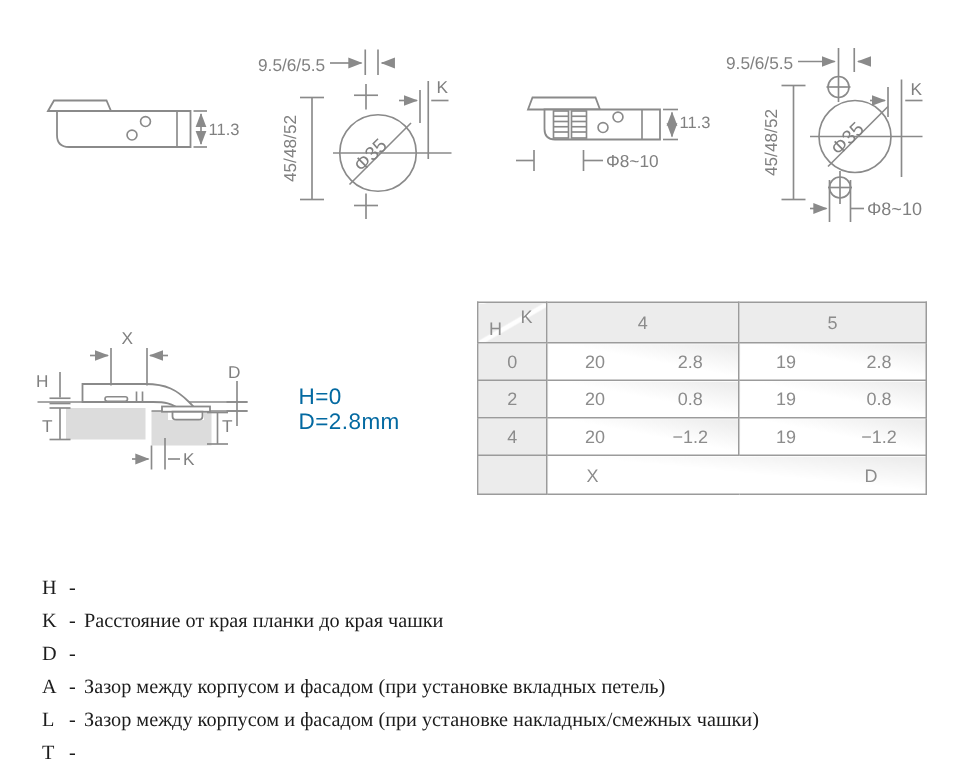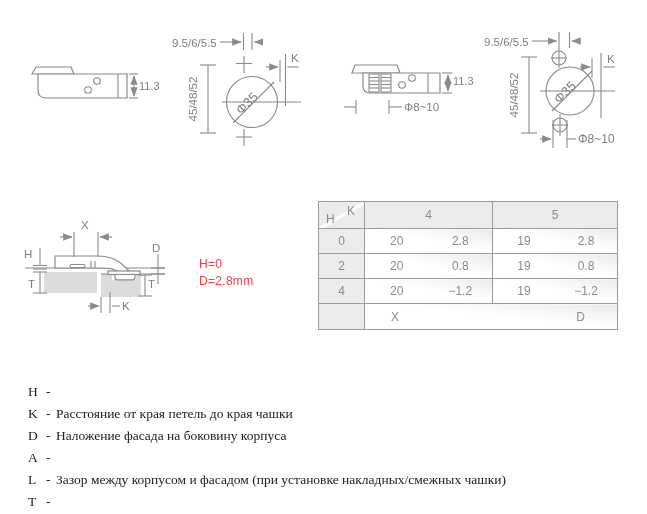--- a/index.html
+++ b/index.html
@@ -6,21 +6,21 @@
   body{
     width:647px;height:514px;background:#ffffff;position:relative;overflow:hidden;
     font-family:"Liberation Sans", sans-serif;
   }
   .abs{position:absolute;}
   svg{overflow:visible;}
   svg .ln{stroke:#8a8a8a;stroke-width:1.1;fill:none;}
   svg .shape{stroke:#8a8a8a;stroke-width:1.2;fill:#ffffff;}
   svg .dimtxt{fill:#808080;font-family:"Liberation Sans",sans-serif;}
   
-  .note{left:199px;top:256px;color:#ef4444;font-size:12px;line-height:17px;letter-spacing:.3px;}
+  .note{left:199px;top:256px;color:#0369a1;font-size:15px;line-height:17px;letter-spacing:.3px;}
   
   .spec-table{left:318px;top:201px;border-collapse:collapse;table-layout:fixed;
     font-size:12px;color:#8c8c8c;}
   .spec-table td{border:1px solid #9b9b9b;text-align:center;vertical-align:middle;
     padding:0;overflow:hidden;}
   .spec-table .gray{background:#ececec;}
   .corner{position:relative;
     background:linear-gradient(to bottom right, rgba(255,255,255,0) 46%, rgba(255,255,255,.95) 48%, rgba(255,255,255,.95) 53%, rgba(255,255,255,0) 55%), #ececec;}
   .corner .ck{position:absolute;top:2px;right:9px;}
   .corner .ch{position:absolute;bottom:2px;left:7px;}
@@ -304,30 +304,30 @@
   </table>
 
 <div class="abs legend">
   <div class="lg-row">
     <span class="lg-letter">H</span>
     <span class="lg-dash">-</span>
   </div>
   <div class="lg-row">
     <span class="lg-letter">K</span>
     <span class="lg-dash">-</span>
-    <span>Расстояние от края петель до края чашки</span>
+    <span>Расстояние от края планки до края чашки</span>
   </div>
   <div class="lg-row">
     <span class="lg-letter">D</span>
     <span class="lg-dash">-</span>
-    <span>Наложение фасада на боковину корпуса</span>
   </div>
   <div class="lg-row">
     <span class="lg-letter">A</span>
     <span class="lg-dash">-</span>
+    <span>Зазор между корпусом и фасадом (при установке вкладных петель)</span>
   </div>
   <div class="lg-row">
     <span class="lg-letter">L</span>
     <span class="lg-dash">-</span>
     <span>Зазор между корпусом и фасадом (при установке накладных/смежных чашки)</span>
   </div>
   <div class="lg-row">
     <span class="lg-letter">T</span>
     <span class="lg-dash">-</span>
   </div>

